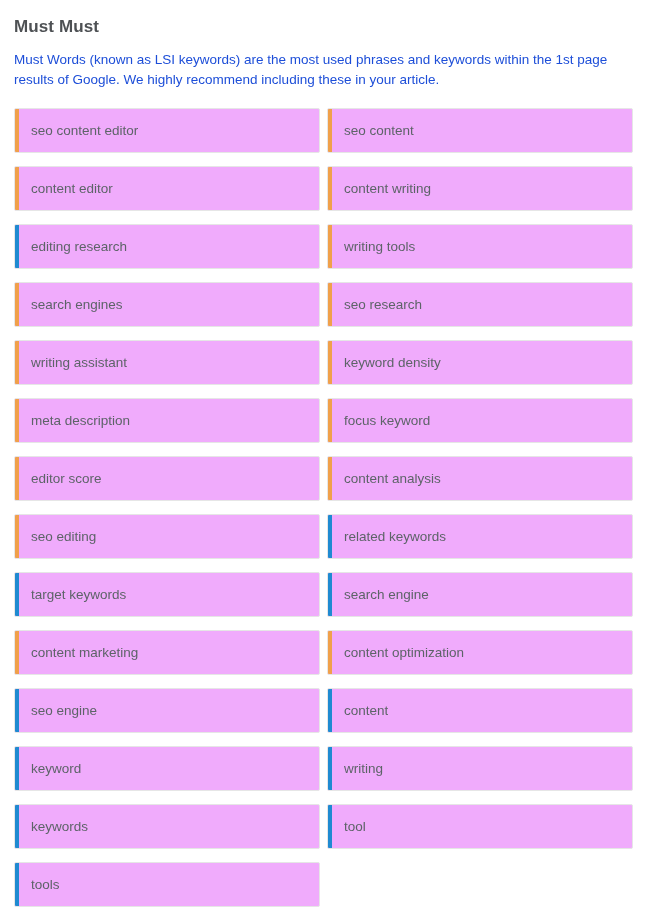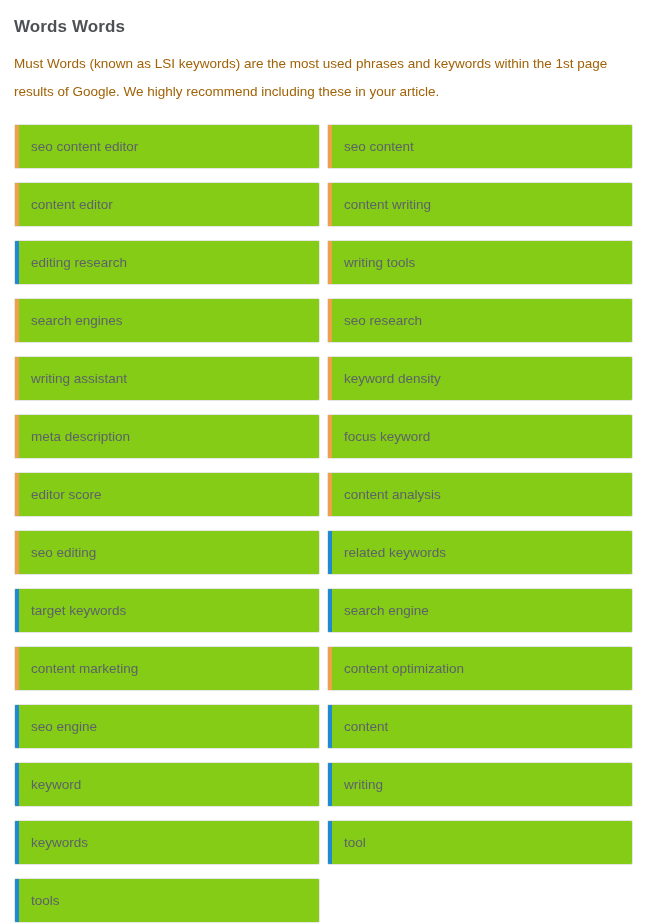--- a/index.html
+++ b/index.html
@@ -23,39 +23,39 @@
   .section-title {
     font-size: 17px;
     font-weight: bold;
     color: #4e5154;
     margin: 0;
     padding-top: 17px;
     letter-spacing: 0.1px;
   }
   .section-desc {
     font-size: 13.5px;
-    line-height: 28px;
-    color: #a16207;
+    line-height: 20px;
+    color: #1d4ed8;
     margin: 0;
     padding-top: 13px;
     max-width: 610px;
   }
   .words-grid {
     display: flex;
     flex-wrap: wrap;
     margin-top: 18px;
     column-gap: 7px;
     row-gap: 13px;
   }
   .word-card {
     width: 306px;
     height: 45px;
     display: flex;
     align-items: stretch;
-    background: #84cc16;
+    background: #f0abfc;
     border: 1px solid #e6e6e6;
     border-radius: 2px;
     overflow: hidden;
     cursor: pointer;
   }
   .word-accent {
     width: 4px;
     flex: 0 0 4px;
     align-self: center;
     height: 43px;
@@ -70,21 +70,21 @@
     color: #5d6368;
     white-space: nowrap;
     overflow: hidden;
     text-overflow: ellipsis;
   }
 </style>
 </head>
 <body>
 
 <div class="panel">
-  <h2 class="section-title">Words Words</h2>
+  <h2 class="section-title">Must Must</h2>
   <p class="section-desc">Must Words (known as LSI keywords) are the most used phrases and keywords within the 1st page results of Google. We highly recommend including these in your article.</p>
 
   <div class="words-grid">
       <div class="word-card">
         <span class="word-accent accent-orange"></span>
         <span class="word-label">seo content editor</span>
       </div>
       <div class="word-card">
         <span class="word-accent accent-orange"></span>
         <span class="word-label">seo content</span>

